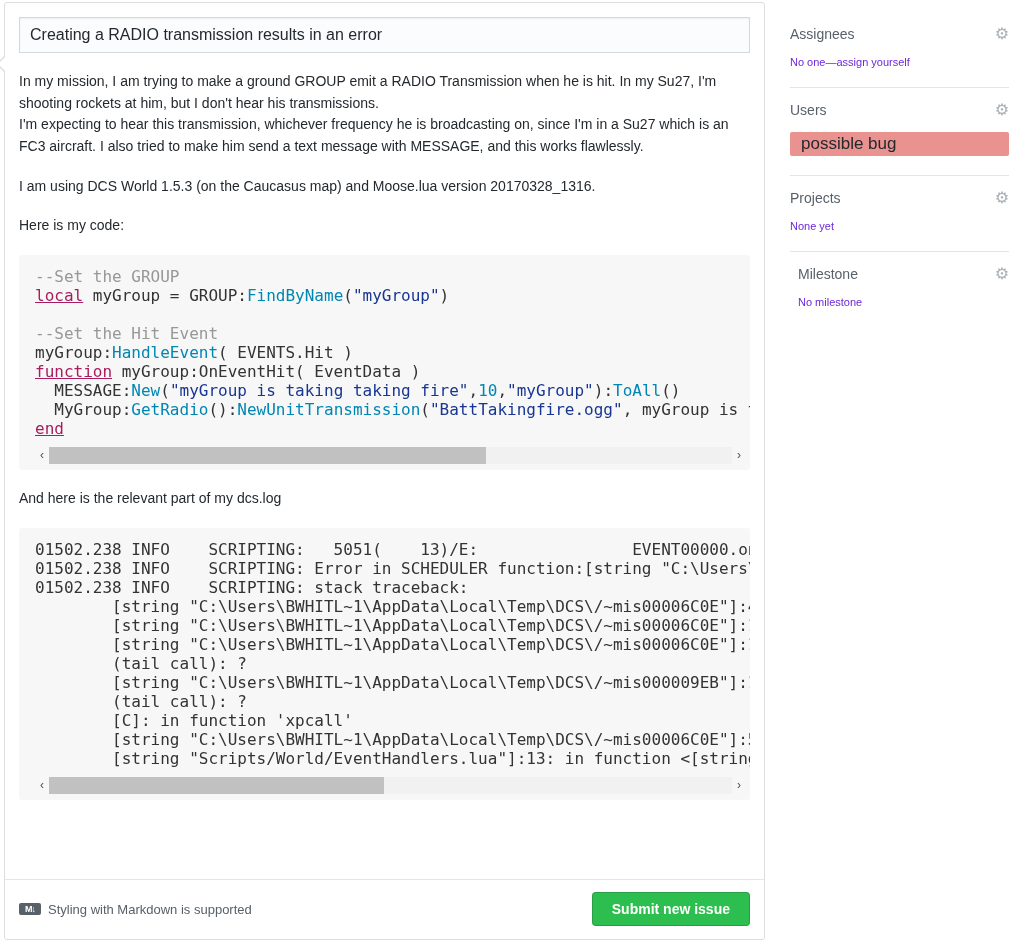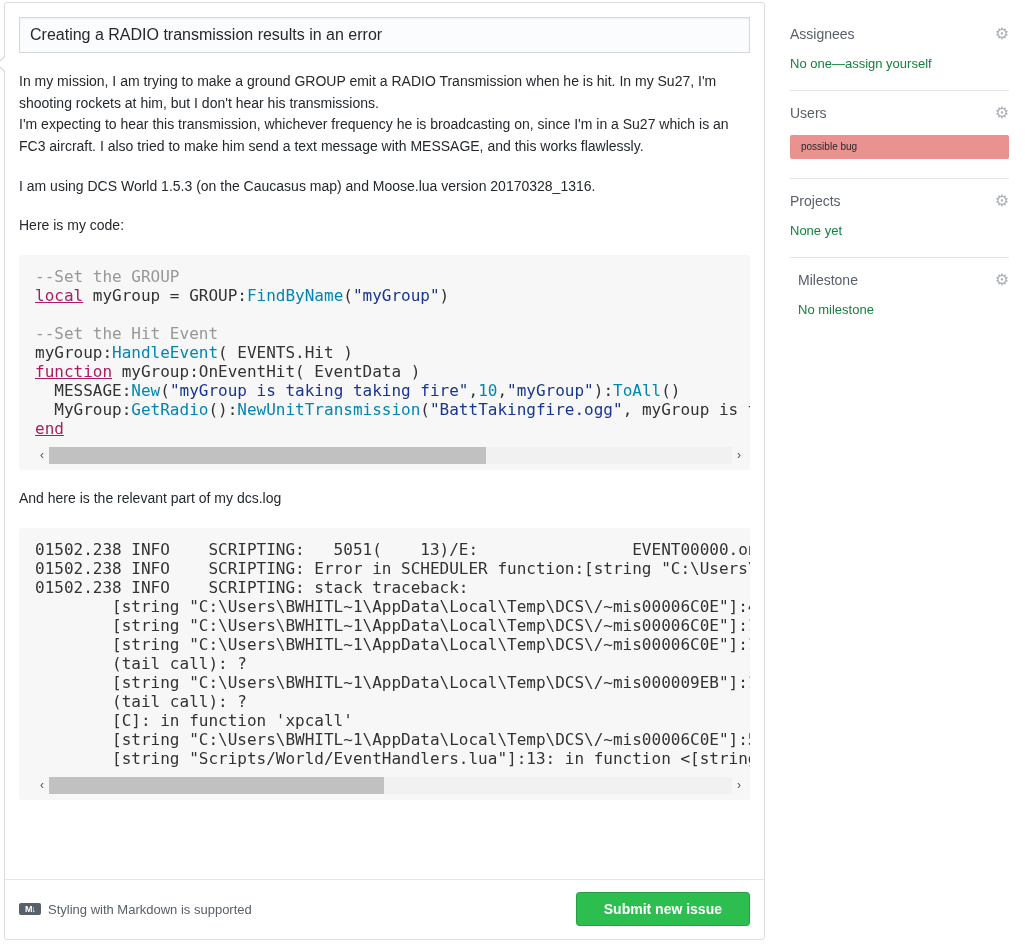--- a/index.html
+++ b/index.html
@@ -50,36 +50,36 @@
 
   
   .card-footer { position:absolute; left:0; right:0; bottom:0; background:#fff;
     border-top:1px solid #e4e6e8; padding:12px 14px 13px;
     display:flex; align-items:center; justify-content:space-between;
     border-radius:0 0 3px 3px; }
   .md-note { display:flex; align-items:center; gap:7px; color:#586069; font-size:13px; }
   .md-icon { display:inline-block; width:22px; height:12px; background:#586069;
     border-radius:2px; color:#fff; font-size:9px; font-weight:bold; line-height:12px;
     text-align:center; letter-spacing:-1px; }
-  .submit-btn { height:34px; padding:0 27px; background:#2cbe4e; color:#fff;
+  .submit-btn { height:34px; padding:0 19px; background:#2cbe4e; color:#fff;
     border:1px solid rgba(27,31,35,0.2); border-radius:4px; font-size:14px;
     font-weight:bold; cursor:pointer;
     font-family:"Liberation Sans","DejaVu Sans",sans-serif; }
 
   
   .sidebar { position:absolute; left:790px; top:12px; width:219px; }
   .sb-section { border-bottom:1px solid #e1e4e8; padding:14px 0 19px; }
   .sb-section.last { border-bottom:0;margin-left:8px; }
   .sb-head { display:flex; align-items:center; justify-content:space-between;
     margin-bottom:14px; }
   .sb-title { font-size:14px; color:#586069; cursor:pointer; }
   .gear { font-size:16px; color:#aab0b6; line-height:14px; cursor:pointer; }
-  .sb-value { font-size:13px; color:#15803d; }
+  .sb-value { font-size:11px; color:#6d28d9; }
   .label-chip { display:block; height:24px; line-height:24px; border-radius:2px;
-    padding:0 11px; font-size:10px; color:#24292e; cursor:pointer; }
+    padding:0 11px; font-size:17px; color:#24292e; cursor:pointer; }
 </style>
 </head>
 <body>
 
 <div class="page">
 
   <div class="issue-card">
     <div class="caret"></div>
 
     <input class="title-input" value="Creating a RADIO transmission results in an error" style="">

